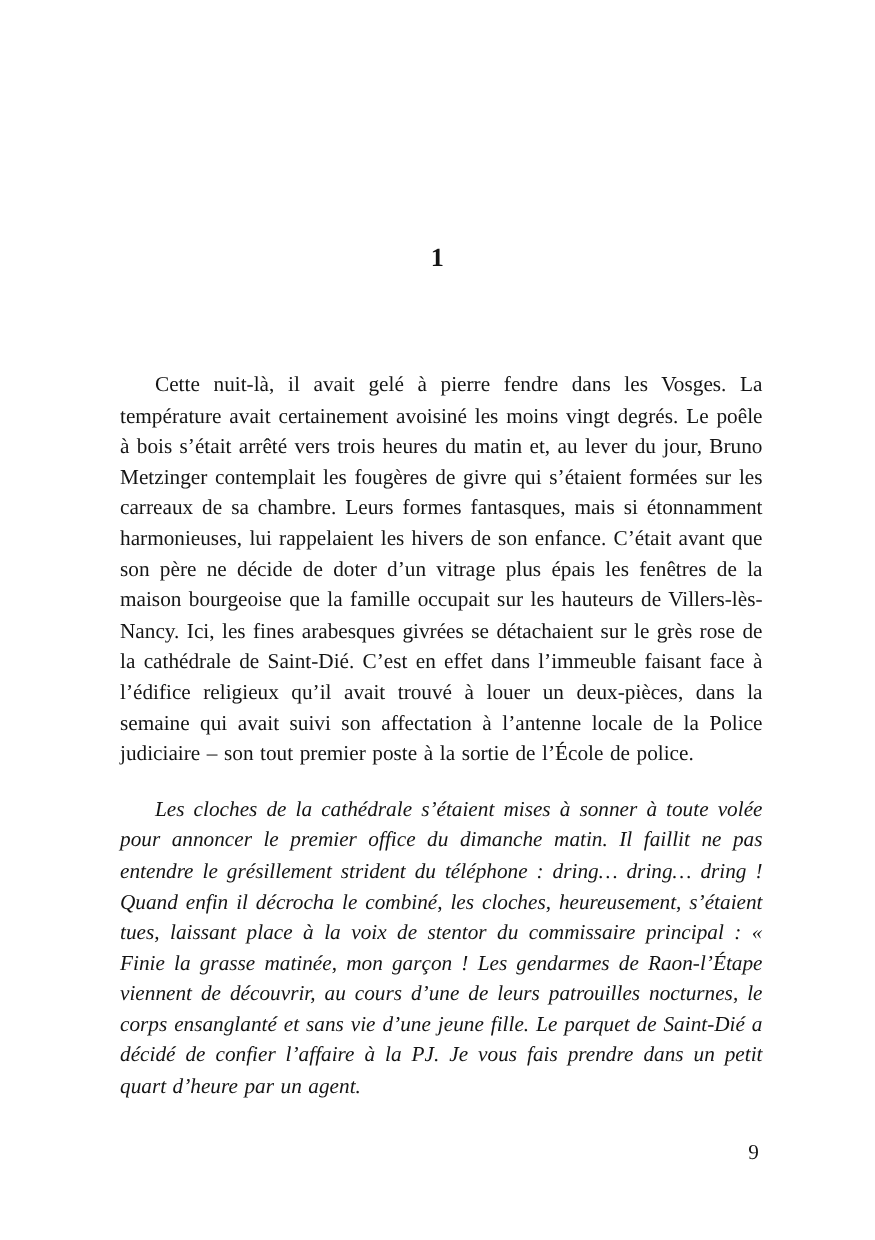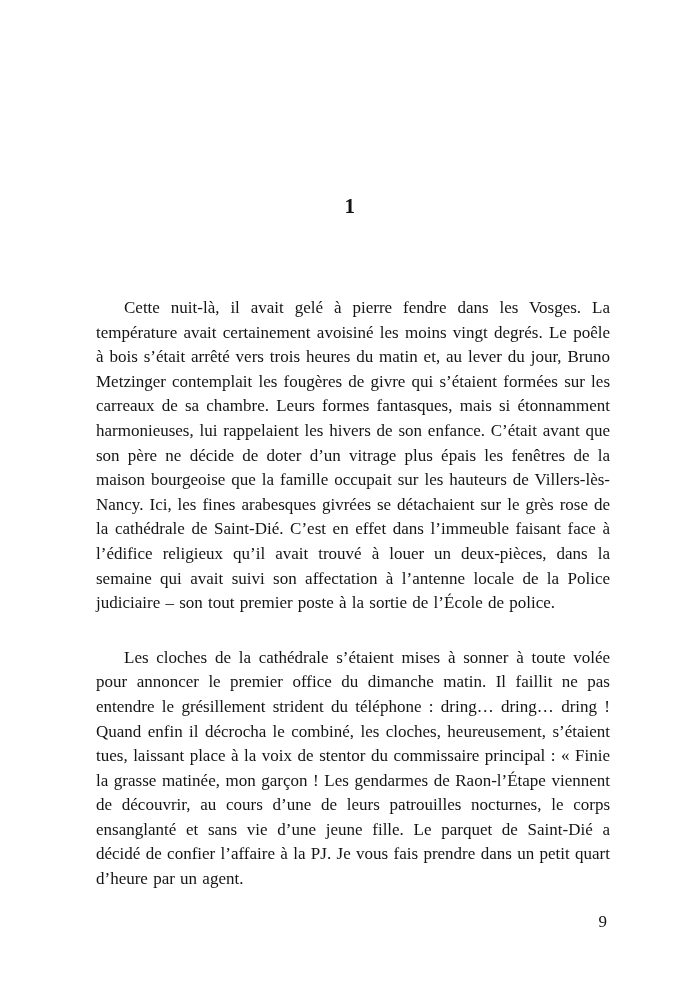--- a/index.html
+++ b/index.html
@@ -39,21 +39,22 @@
     line-height: 24.6px;
     text-align: justify;
     text-justify: inter-word;
     word-spacing: 1px;
   }
   .body-text p {
     margin: 0;
     text-indent: 28px;
   }
   .body-text p + p {
-    margin-top: 30px;
+    margin-top: 20px;
+    font-style: italic;
   }
   .page-number {
     position: absolute;
     top: 912px;
     left: 93px;
     width: 514px;
     text-align: right;
     font-size: 17px;
   }
 </style>

